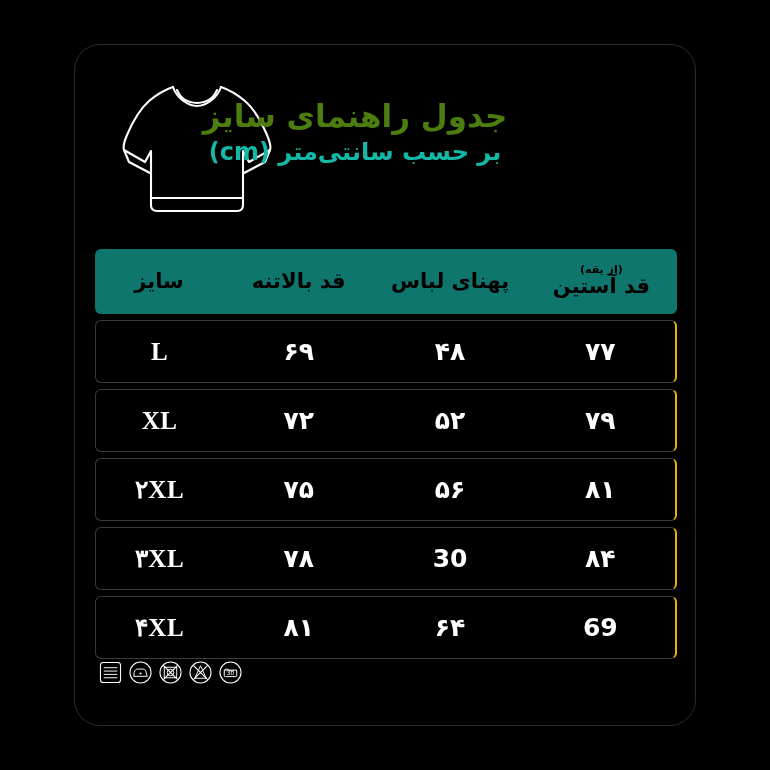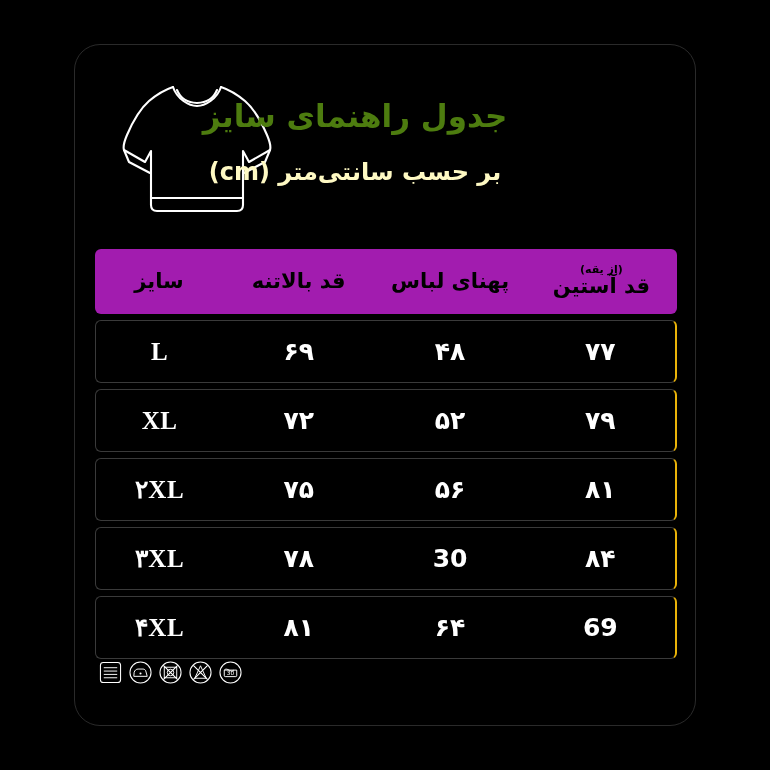--- a/index.html
+++ b/index.html
@@ -44,22 +44,22 @@
     font-size: 31px;
     font-weight: bold;
     letter-spacing: 0px;
     line-height: 1.25;
     color: #4d7c0f;
   }
   .title-sub {
     font-size: 24px;
     font-weight: bold;
     line-height: 1.4;
-    margin-top: 20px;
-    color: #fef9c3;
+    margin-top: 0;
+    color: #14b8a6;
   }
   
   .shirt {
     position: absolute;
     left: 36px;
     top: 20px;
     width: 180px;
     height: 175px;
   }
   
@@ -69,21 +69,21 @@
     top: 198px;
     width: 582px;
   }
   table.size-table {
     width: 100%;
     border-collapse: separate;
     border-spacing: 0 6px;
     direction: rtl;
   }
   table.size-table th {
-    background: #a21caf;
+    background: #0f766e;
     color: #000000;
     font-size: 21px;
     font-weight: bold;
     padding: 14px 4px 16px 4px;
     text-align: center;
     vertical-align: middle;
   }
   table.size-table thead tr th:first-child {
     border-top-right-radius: 6px;
     border-bottom-right-radius: 6px;

